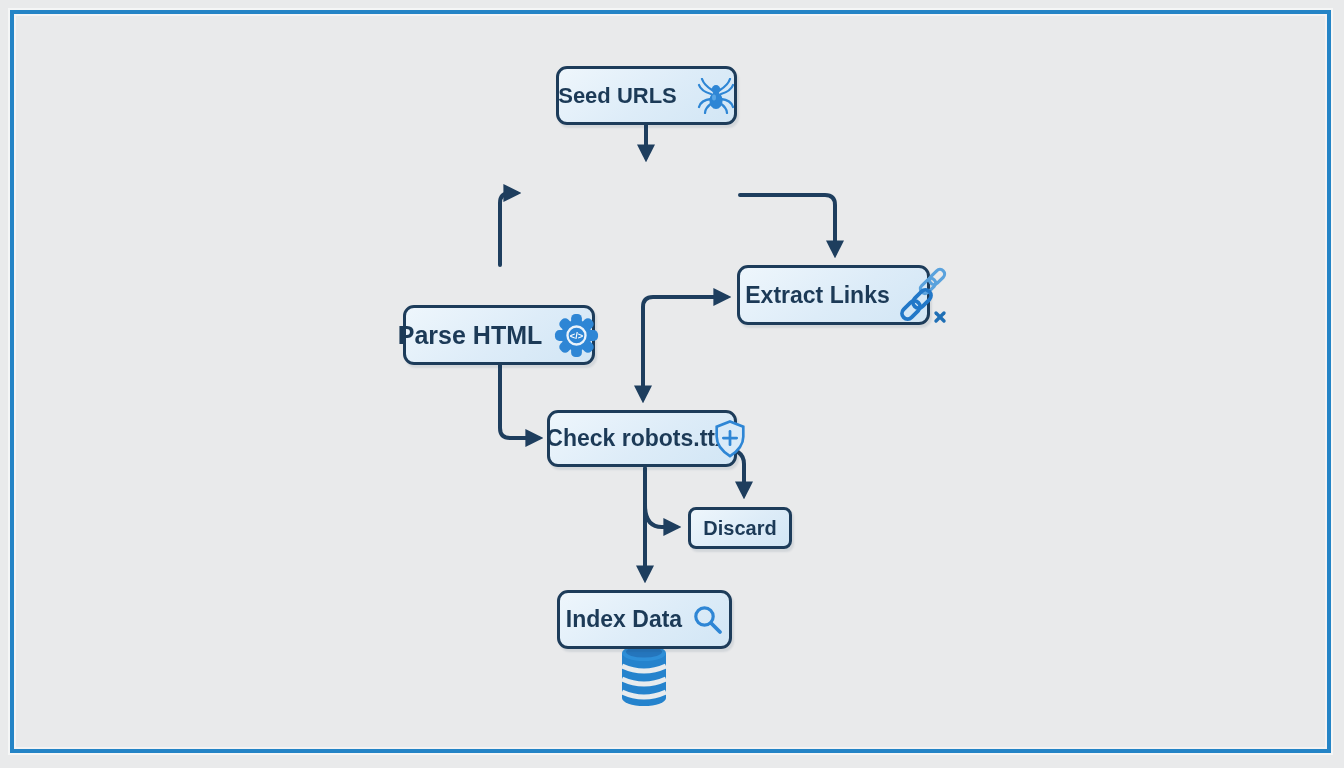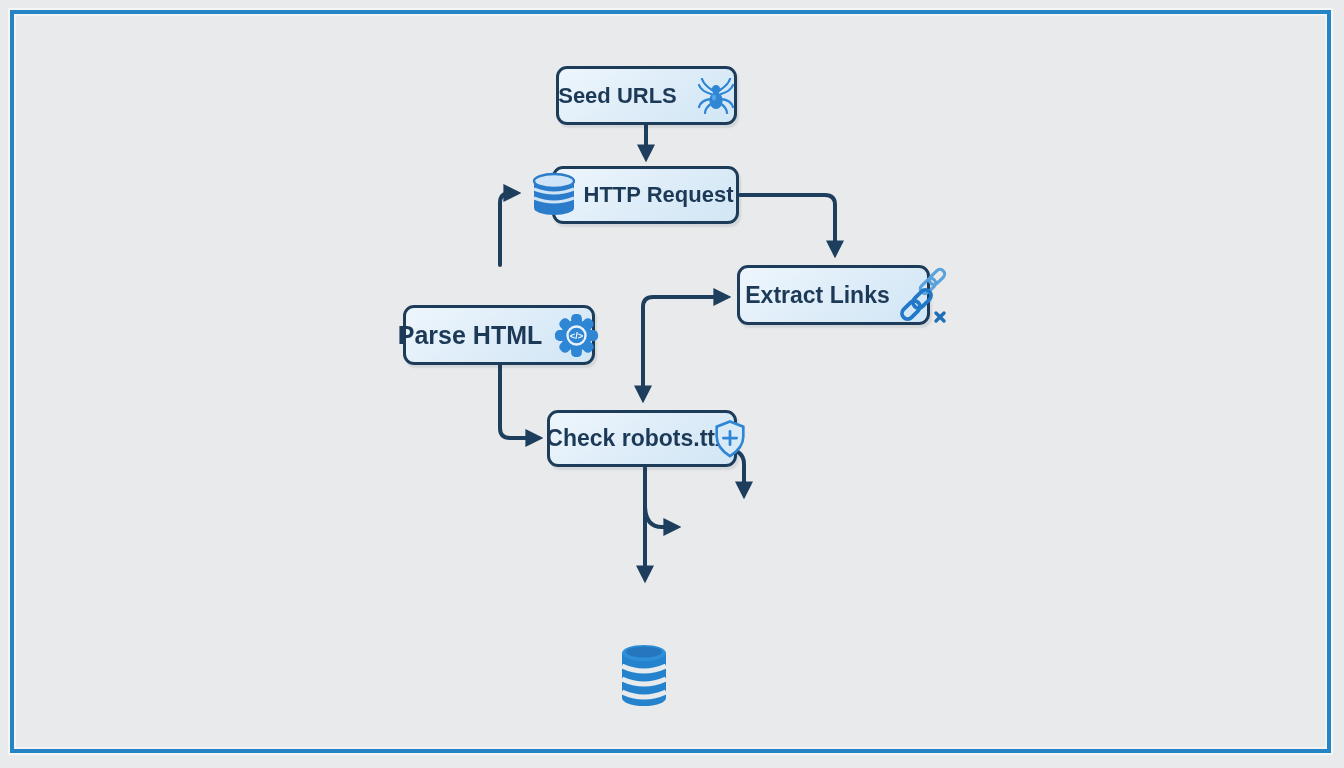--- a/index.html
+++ b/index.html
@@ -85,32 +85,20 @@
           <path d="M24 21 Q34 22 36 29"></path>
             <path d="M23 25 Q30 30 30 35"></path>
         </g>
         <circle cx="19" cy="11.5" r="4.4" fill="#2e86d5"></circle>
         <ellipse cx="19" cy="22.5" rx="6.6" ry="8.6" fill="#2e86d5"></ellipse>
         <ellipse cx="17" cy="19.5" rx="2" ry="3" fill="#5aa6e4"></ellipse>
       </svg>
     </span>
   </div>
 
-  <div class="node" id="node-http-request">
-    <span class="icon-abs" style="left:-26px;">
-      <svg width="50" height="48" viewBox="0 0 50 48">
-        <rect x="5" y="10" width="40" height="27" fill="#2b7ccb"></rect>
-        <ellipse cx="25" cy="37" rx="20" ry="7" fill="#2b7ccb"></ellipse>
-        <path d="M5 18 Q25 26 45 18" stroke="#cfe4f6" stroke-width="3.2" fill="none"></path>
-        <path d="M5 27 Q25 35 45 27" stroke="#cfe4f6" stroke-width="3.2" fill="none"></path>
-        <ellipse cx="25" cy="10" rx="20" ry="7" fill="#cfe4f6" stroke="#2b7ccb" stroke-width="2.4"></ellipse>
-      </svg>
-    </span>
-    <span class="label">HTTP Request</span>
-  </div>
 
   <div class="node" id="node-parse-html">
     <span class="label">Parse HTML</span>
     <span class="icon-inline">
       <svg width="47" height="47" viewBox="0 0 48 48">
         <g fill="#2e86d5">
           <rect x="18.5" y="2" width="11" height="44" rx="4.5"></rect>
           <rect x="18.5" y="2" width="11" height="44" rx="4.5" transform="rotate(45 24 24)"></rect>
           <rect x="18.5" y="2" width="11" height="44" rx="4.5" transform="rotate(90 24 24)"></rect>
           <rect x="18.5" y="2" width="11" height="44" rx="4.5" transform="rotate(135 24 24)"></rect>
@@ -148,15 +136,27 @@
       <svg width="38" height="42" viewBox="0 0 40 42">
         <path d="M20 2.5 L34 8 V18.5 C34 27.5 28.5 33.5 20 39 C11.5 33.5 6 27.5 6 18.5 V8 Z" fill="#d8eaf8" stroke="#2e86d5" stroke-width="2.8"></path>
         <g stroke="#2e86d5" stroke-width="2.9" stroke-linecap="round">
           <path d="M20 13 V27"></path>
             <path d="M13 20 H27"></path>
         </g>
       </svg>
     </span>
   </div>
 
+  <div class="node" id="node-discard">
+    <span class="label">Discard</span>
+  </div>
 
+  <div class="node" id="node-index-data">
+    <span class="label">Index Data</span>
+    <span class="icon-inline">
+      <svg width="31" height="31" viewBox="0 0 31 31">
+        <circle cx="12.5" cy="12.5" r="8.7" fill="none" stroke="#2e86d5" stroke-width="3.2"></circle>
+        <path d="M19 19 L28 28" stroke="#2e86d5" stroke-width="3.8" stroke-linecap="round"></path>
+      </svg>
+    </span>
+  </div>
 
 </div>
 
 </body></html>

